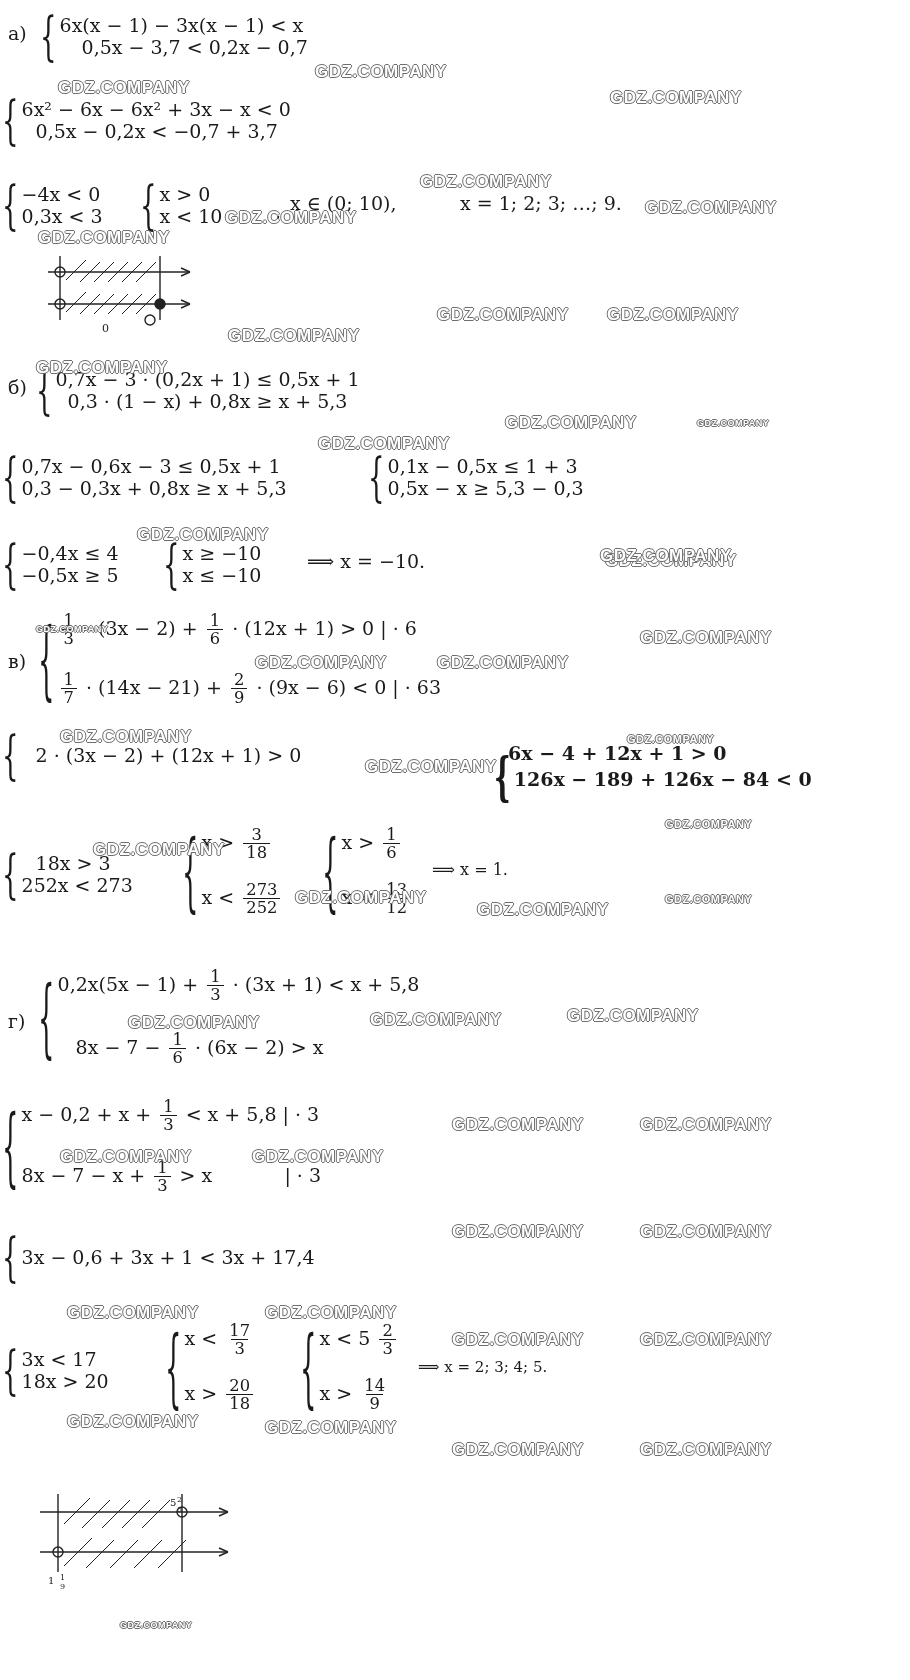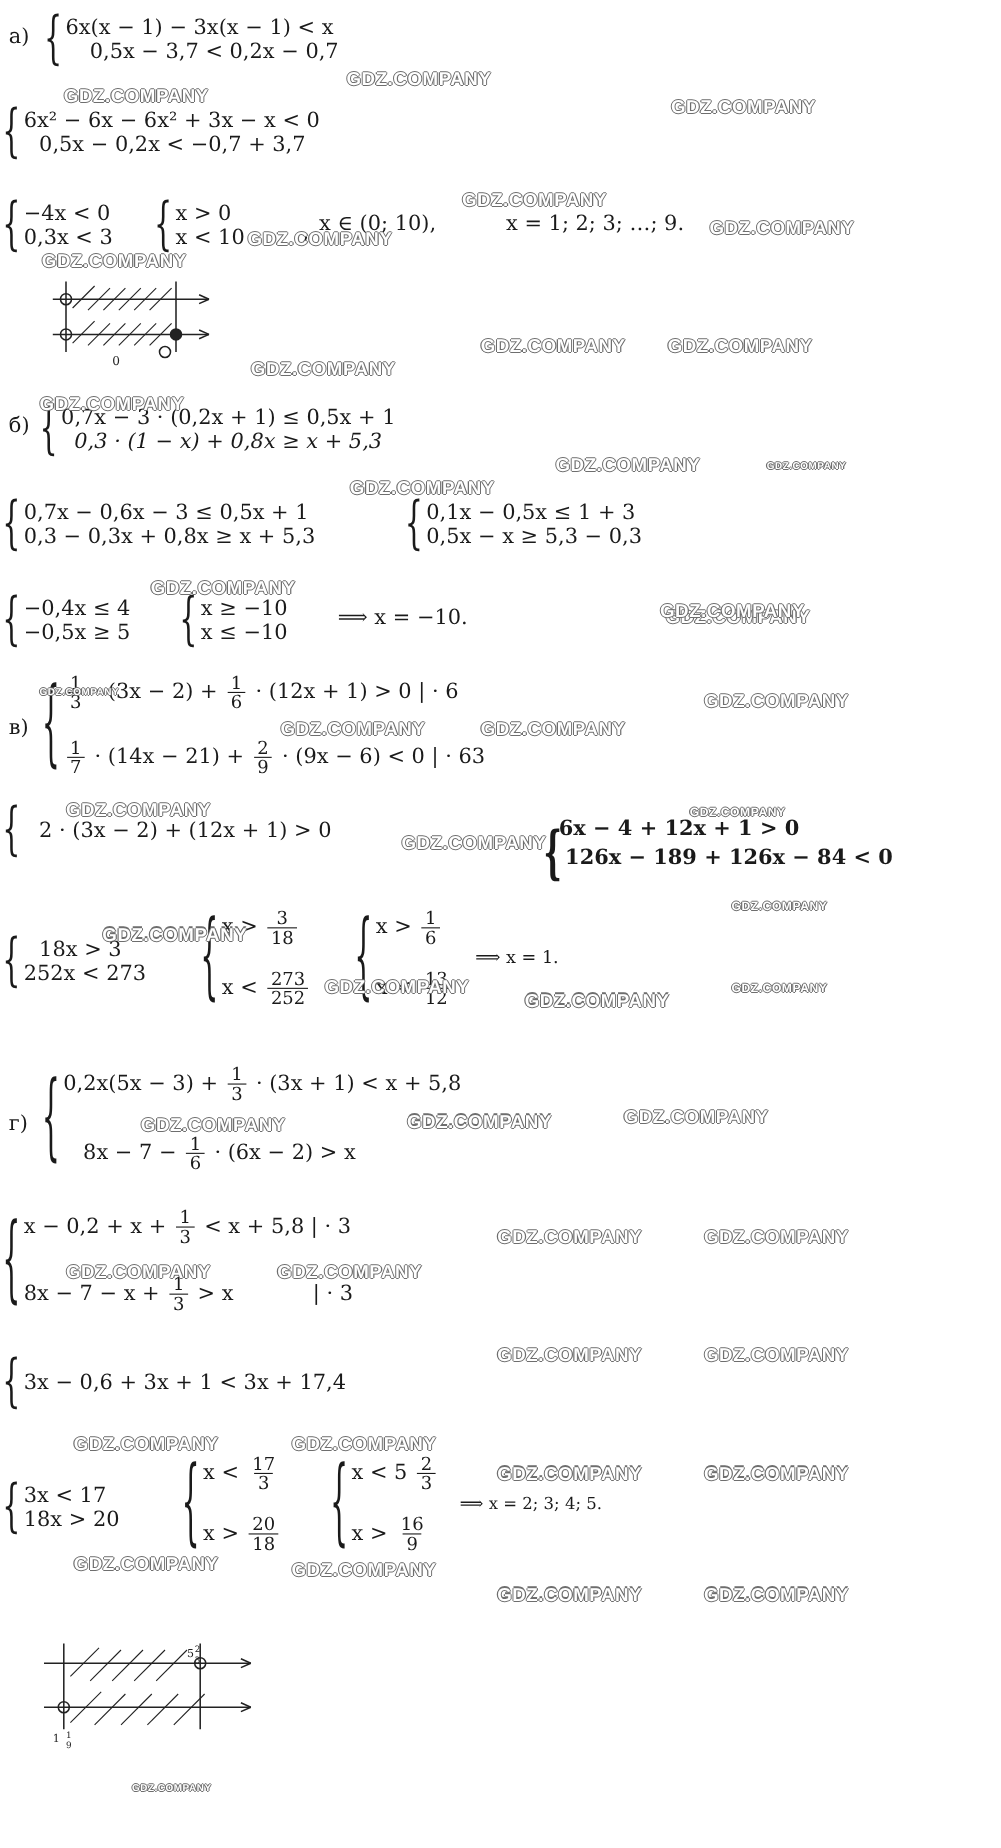--- a/index.html
+++ b/index.html
@@ -151,21 +151,21 @@
     </g>
   </svg>
 
   <div class="label" style="left:8px;top:376px;">б)</div>
 
   <div class="blk math" style="left:36px;top:368px;font-size:19px;">
     <span class="sys">
       <span class="bigbrace">{</span>
       <span class="rows">
         <div>0,7x − 3 · (0,2x + 1) ≤ 0,5x + 1</div>
-        <div style="padding-left:12px;font-style:italic;">0,3 · (1 − x) + 0,8x ≥ x + 5,3</div>
+        <div style="padding-left:12px;">0,3 · (1 − x) + 0,8x ≥ x + 5,3</div>
       </span>
     </span>
   </div>
 
   <div class="blk math" style="left:2px;top:455px;font-size:19px;">
     <span class="sys">
       <span class="bigbrace">{</span>
       <span class="rows">
         <div>0,7x − 0,6x − 3 ≤ 0,5x + 1</div>
         <div>0,3 − 0,3x + 0,8x ≥ x + 5,3</div>
@@ -313,21 +313,21 @@
 
   <div class="blk math" style="left:432px;top:860px;font-size:16px;">⟹ x = 1.</div>
 
   <div class="label" style="left:8px;top:1010px;">г)</div>
 
   <div class="blk math" style="left:38px;top:968px;font-size:19px;">
     <span class="sys">
       <span class="bigbrace tall">{</span>
       <span class="rows" style="gap:28px;">
         <div>
-          <span>0,2x(5x − 3) +</span>
+          <span>0,2x(5x − 1) +</span>
           <span class="frac">
             <span class="num">1</span>
             <span class="den">3</span>
           </span>
           <span>· (3x + 1) &lt; x + 5,8</span>
         </div>
         <div style="padding-left:18px;">
           <span>8x − 7 −</span>
           <span class="frac">
             <span class="num">1</span>
@@ -413,21 +413,21 @@
         <div>
           <span>x &lt; 5</span>
           <span class="frac">
             <span class="num">2</span>
             <span class="den">3</span>
           </span>
         </div>
         <div>
           <span>x &gt;</span>
           <span class="frac">
-            <span class="num">16</span>
+            <span class="num">14</span>
             <span class="den">9</span>
           </span>
         </div>
       </span>
     </span>
   </div>
 
   <div class="blk math" style="left:418px;top:1358px;font-size:15px;">⟹ x = 2; 3; 4; 5.</div>
 
   <svg class="sketch" style="left:30px;top:1480px;" width="210" height="110" viewBox="0 0 210 110">

